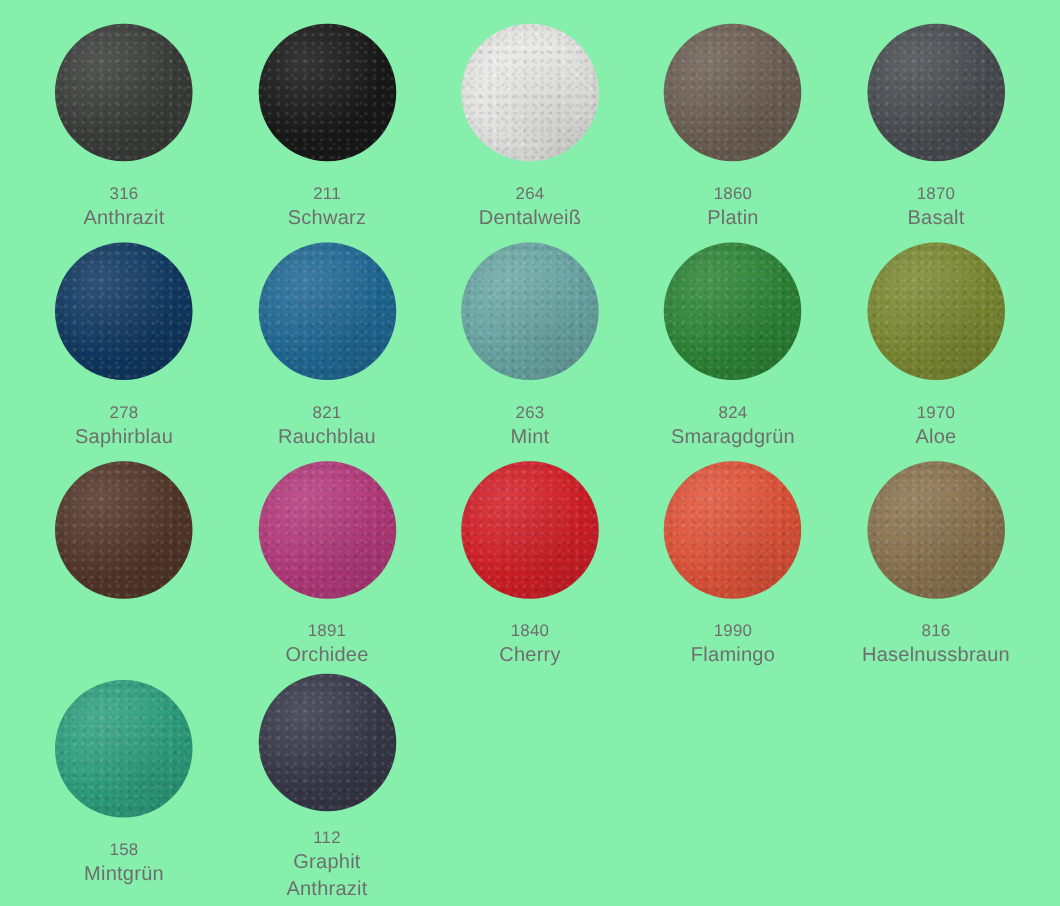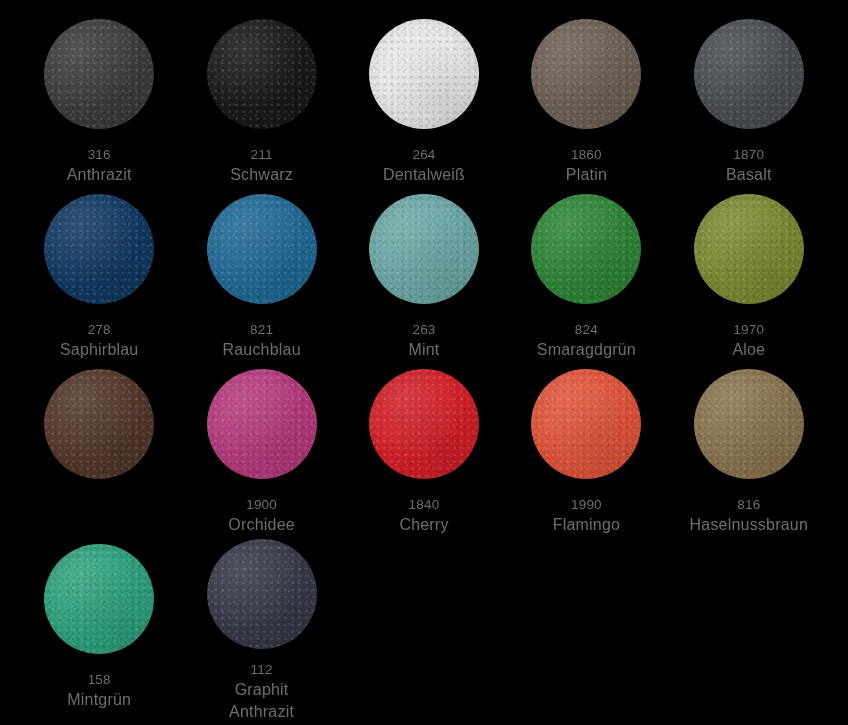--- a/index.html
+++ b/index.html
@@ -13,21 +13,21 @@
     height: 725px;
     font-family: "Liberation Sans", "DejaVu Sans", sans-serif;
     overflow: hidden;
   }
 
   #swatch-chart {
     width: 848px;
     height: 725px;
     box-sizing: border-box;
     padding: 14px 18px 4px 18px;
-    background: #000000;
+    background: #86efac;
   }
 
   .swatch-grid {
     display: grid;
     grid-template-columns: repeat(5, 1fr);
     grid-auto-rows: 175px;
     column-gap: 0px;
     row-gap: 0px;
   }
 
@@ -222,21 +222,21 @@
       <div class="swatch-disc" style="background-color: rgb(84, 56, 43);"></div>
     </div>
   </div>
 
 
   <div class="swatch-cell">
     <div class="swatch-disc-wrap">
       <div class="swatch-disc" style="background-color: rgb(181, 59, 124);"></div>
     </div>
     <div class="swatch-caption">
-      <span class="swatch-code">1900</span>
+      <span class="swatch-code">1891</span>
       <span class="swatch-name">Orchidee</span>
     </div>
   </div>
 
   <div class="swatch-cell">
     <div class="swatch-disc-wrap">
       <div class="swatch-disc" style="background-color: rgb(212, 32, 40);"></div>
     </div>
     <div class="swatch-caption">
       <span class="swatch-code">1840</span>

